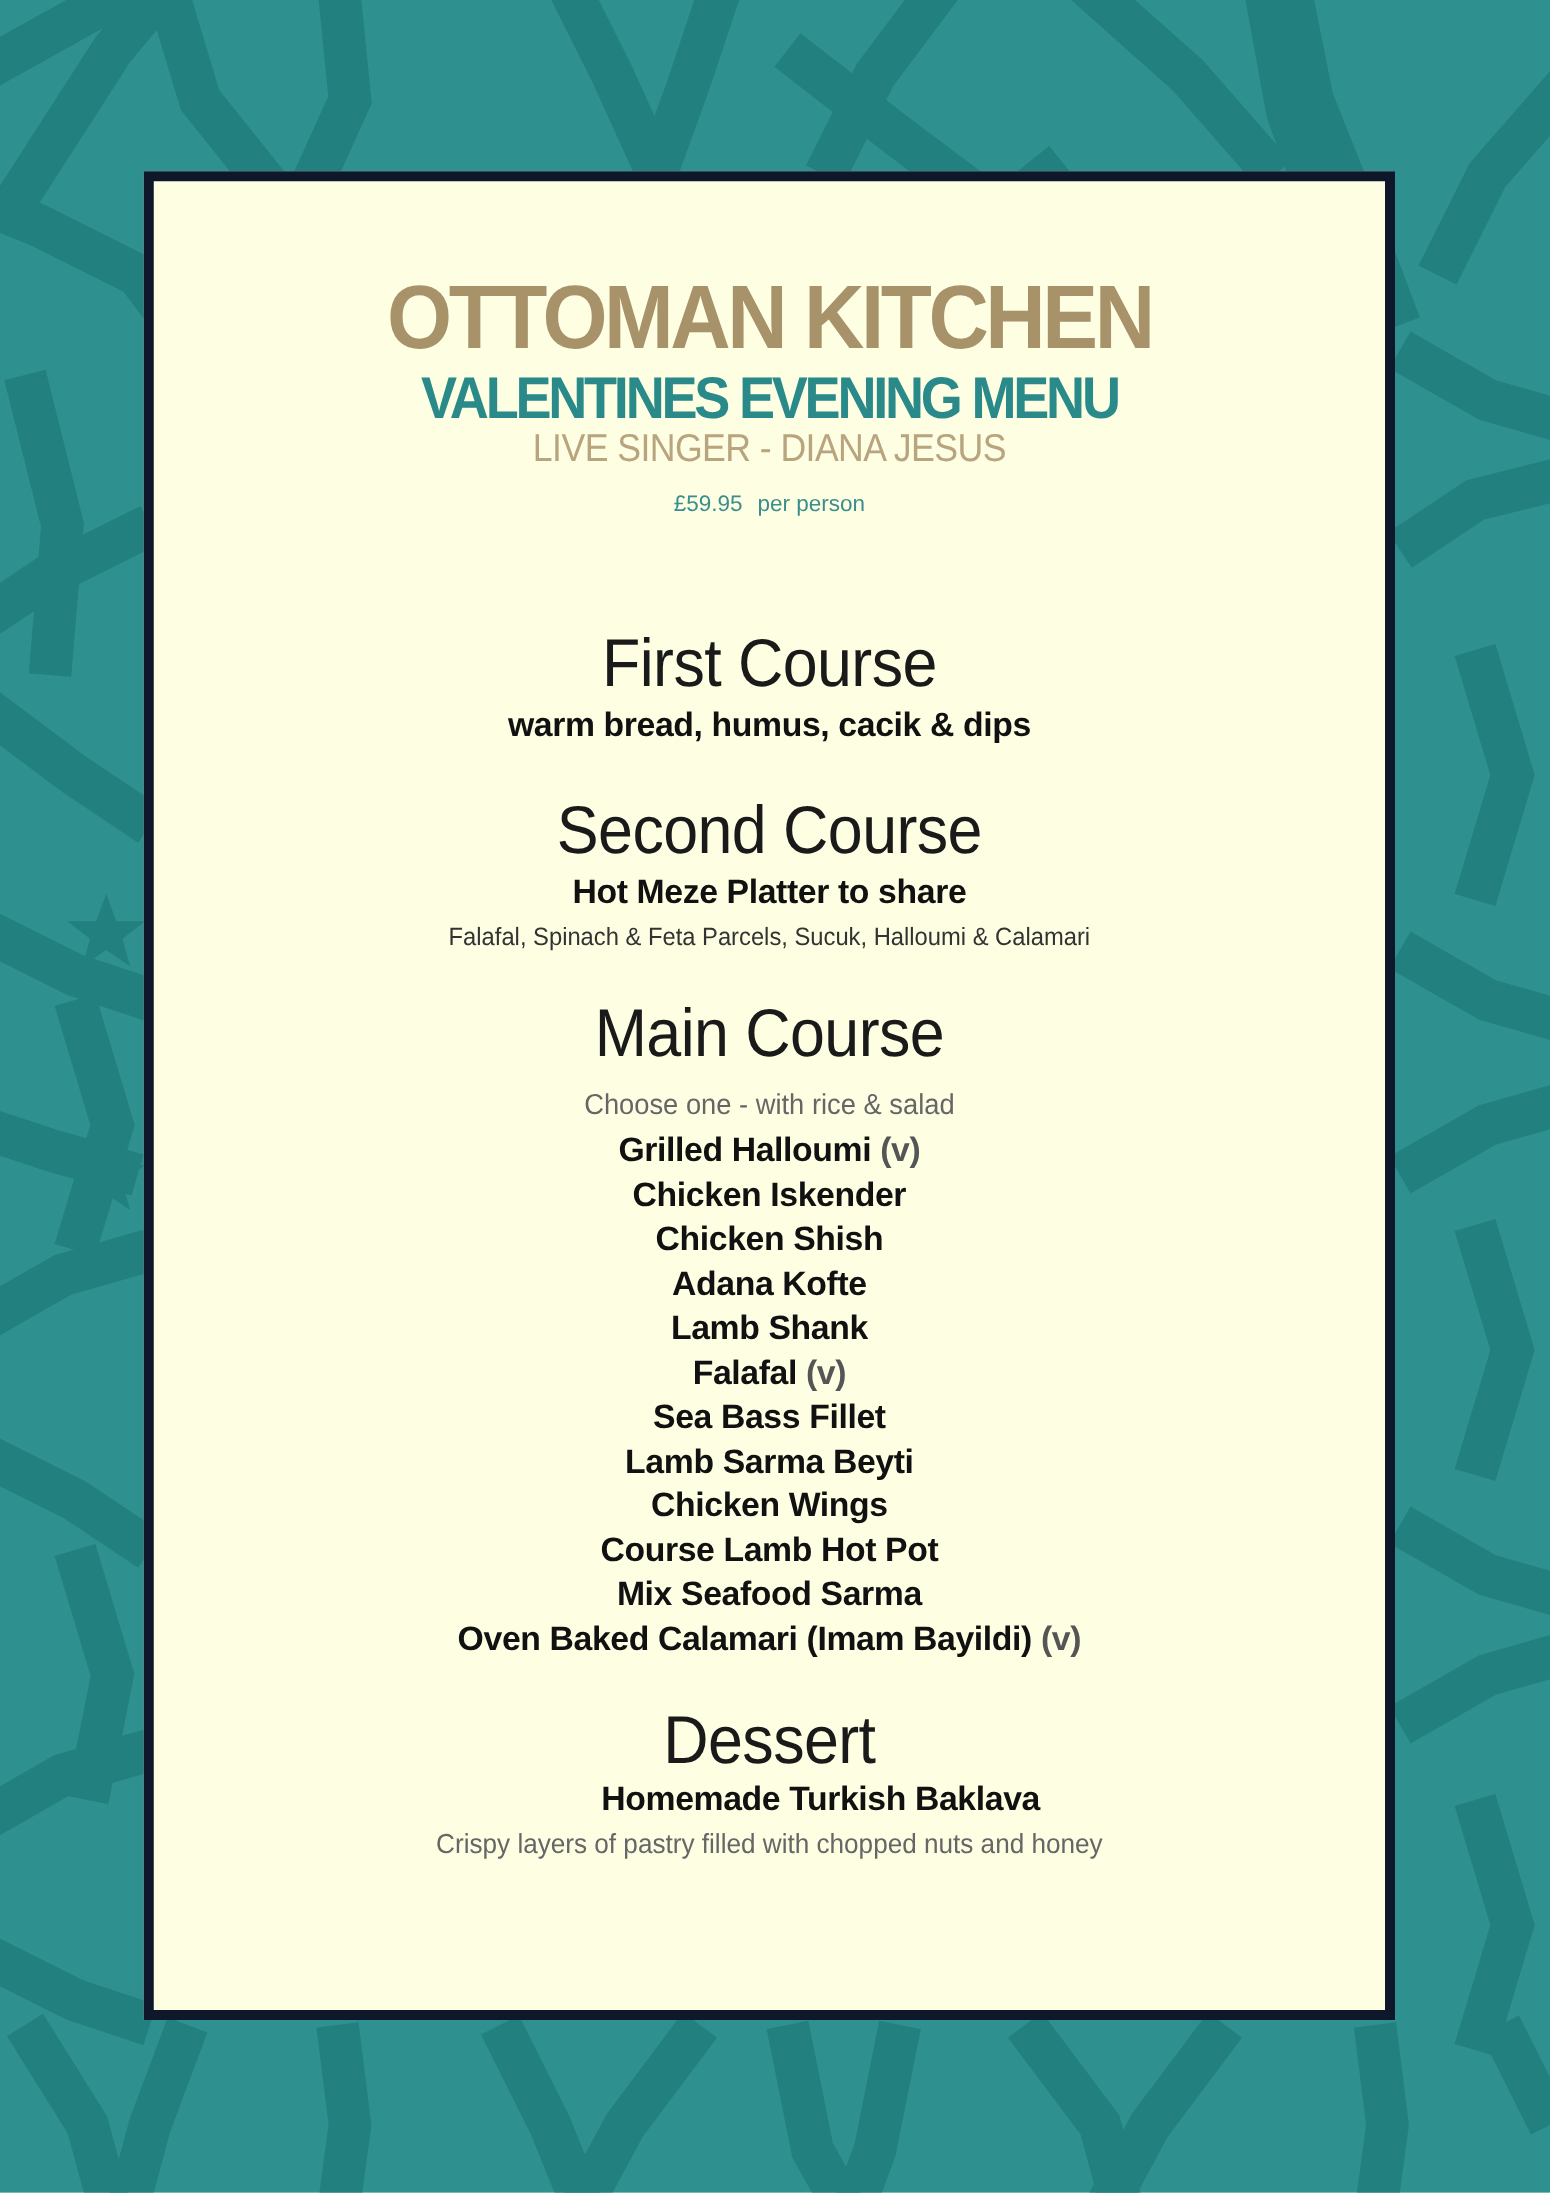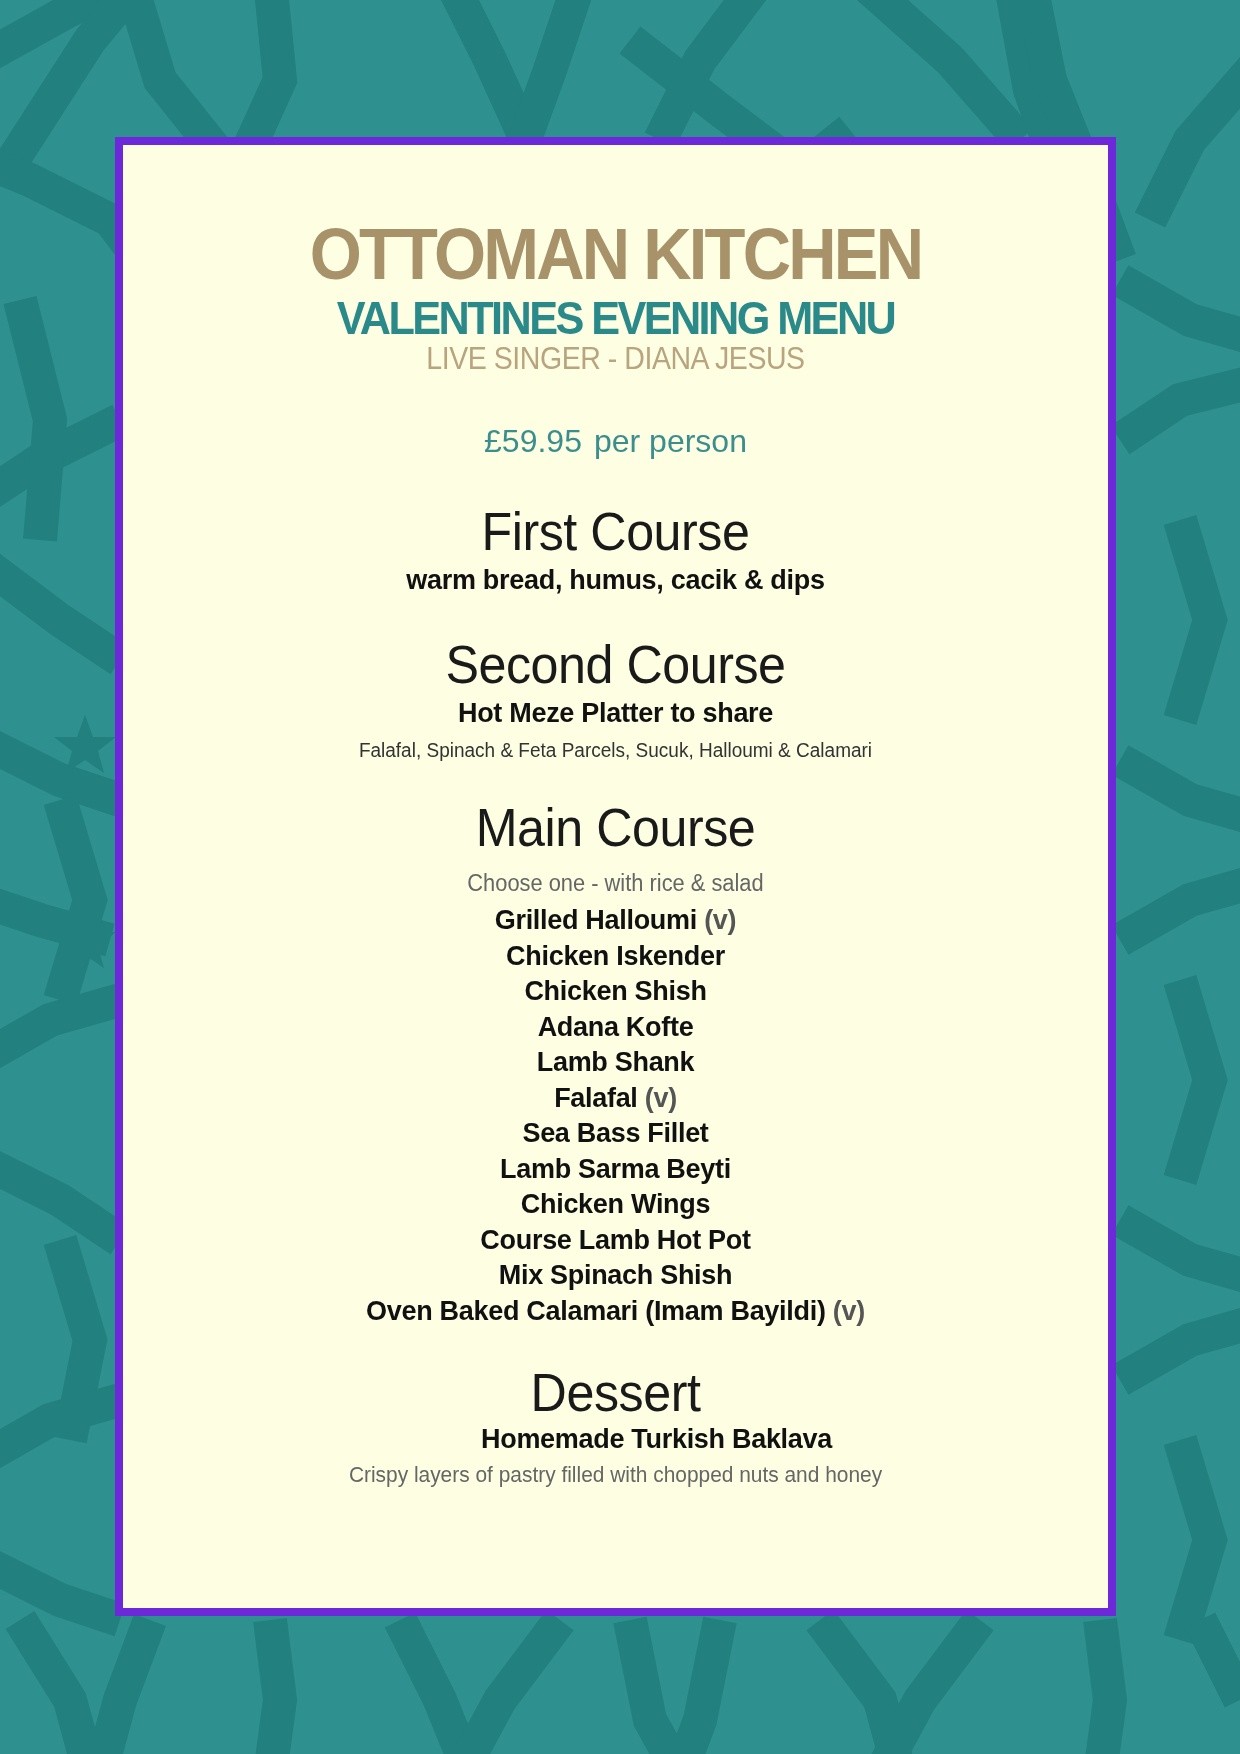--- a/index.html
+++ b/index.html
@@ -5,42 +5,42 @@
   html, body { margin: 0; padding: 0; }
   body {
     width: 1240px; height: 1754px; position: relative; overflow: hidden;
     background: #2f9090;
     font-family: "Liberation Sans", "DejaVu Sans", sans-serif;
   }
   .bg-pattern { position: absolute; left: 0; top: 0; width: 1240px; height: 1754px; }
   .frame {
     position: absolute; left: 115px; top: 137px;
     width: 985px; height: 1463px;
-    border: 8px solid #6d28d9;
+    border: 8px solid #0f172a;
     background: #fefee3;
   }
   .content {
     position: absolute; left: 0; top: 0; width: 100%; height: 100%;
     text-align: center; color: #111;
   }
   .line { position: absolute; left: 0; width: 100%; text-align: center; white-space: nowrap; }
   .title {
     top: 68px; font-size: 72px; font-weight: bold; color: #a8926a;
     letter-spacing: -3px; transform: scaleX(0.93);
   }
   .subtitle {
     top: 145px; font-size: 47px; font-weight: bold; color: #2a8a8a;
     letter-spacing: -2.8px; transform: scaleX(0.92);
   }
   .singer {
     top: 196px; font-size: 31px; color: #b8a47e; font-weight: normal;
     letter-spacing: -0.5px; transform: scaleX(0.92);
   }
   .price {
-    top: 278px; font-size: 32px; color: #3a8e8e;
+    top: 248px; font-size: 18px; color: #3a8e8e;
   }
   .price .amount { margin-right: 12px; }
   .course-title {
     font-size: 54px; font-weight: normal; color: #1a1a1a; letter-spacing: -0.5px;
     transform: scaleX(0.93);
   }
   .dish { font-size: 27px; font-weight: bold; color: #111; letter-spacing: -0.3px; }
   .desc { font-size: 20px; color: #333; transform: scaleX(0.95); }
   .desc.gray { color: #666; font-size: 23px; }
   .veg { color: #555; }
@@ -136,21 +136,21 @@
       <div class="main-item"><span>Grilled Halloumi</span> <span class="veg">(v)</span></div>
       <div class="main-item"><span>Chicken Iskender</span></div>
       <div class="main-item"><span>Chicken Shish</span></div>
       <div class="main-item"><span>Adana Kofte</span></div>
       <div class="main-item"><span>Lamb Shank</span></div>
       <div class="main-item"><span>Falafal</span> <span class="veg">(v)</span></div>
       <div class="main-item"><span>Sea Bass Fillet</span></div>
       <div class="main-item"><span>Lamb Sarma Beyti</span></div>
       <div class="main-item"><span>Chicken Wings</span></div>
       <div class="main-item"><span>Course Lamb Hot Pot</span></div>
-      <div class="main-item"><span>Mix Spinach Shish</span></div>
+      <div class="main-item"><span>Mix Seafood Sarma</span></div>
       <div class="main-item"><span>Oven Baked Calamari (Imam Bayildi)</span> <span class="veg">(v)</span></div>
     </div>
 
     <div class="line course-title" style="top:1216px;">Dessert</div>
     <div class="line dish" style="top:1279px;margin-left:41px;">Homemade Turkish Baklava</div>
     <div class="line desc gray" style="top:1317px; font-size:22px;">Crispy layers of pastry filled with chopped nuts and honey</div>
 
   </div>
 </div>
 

